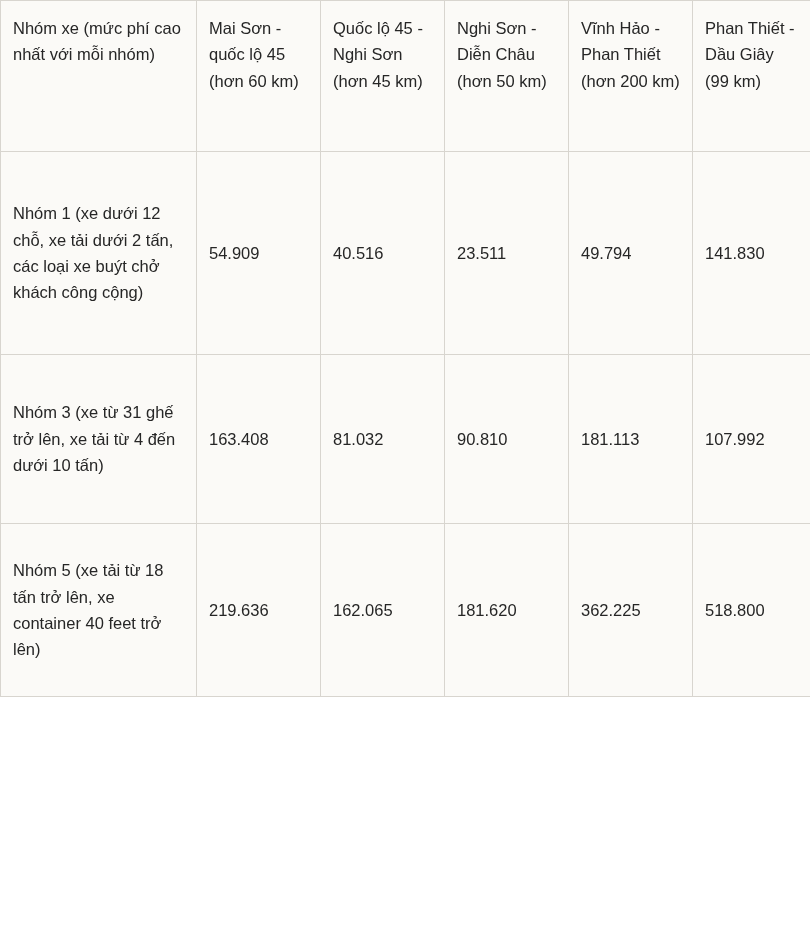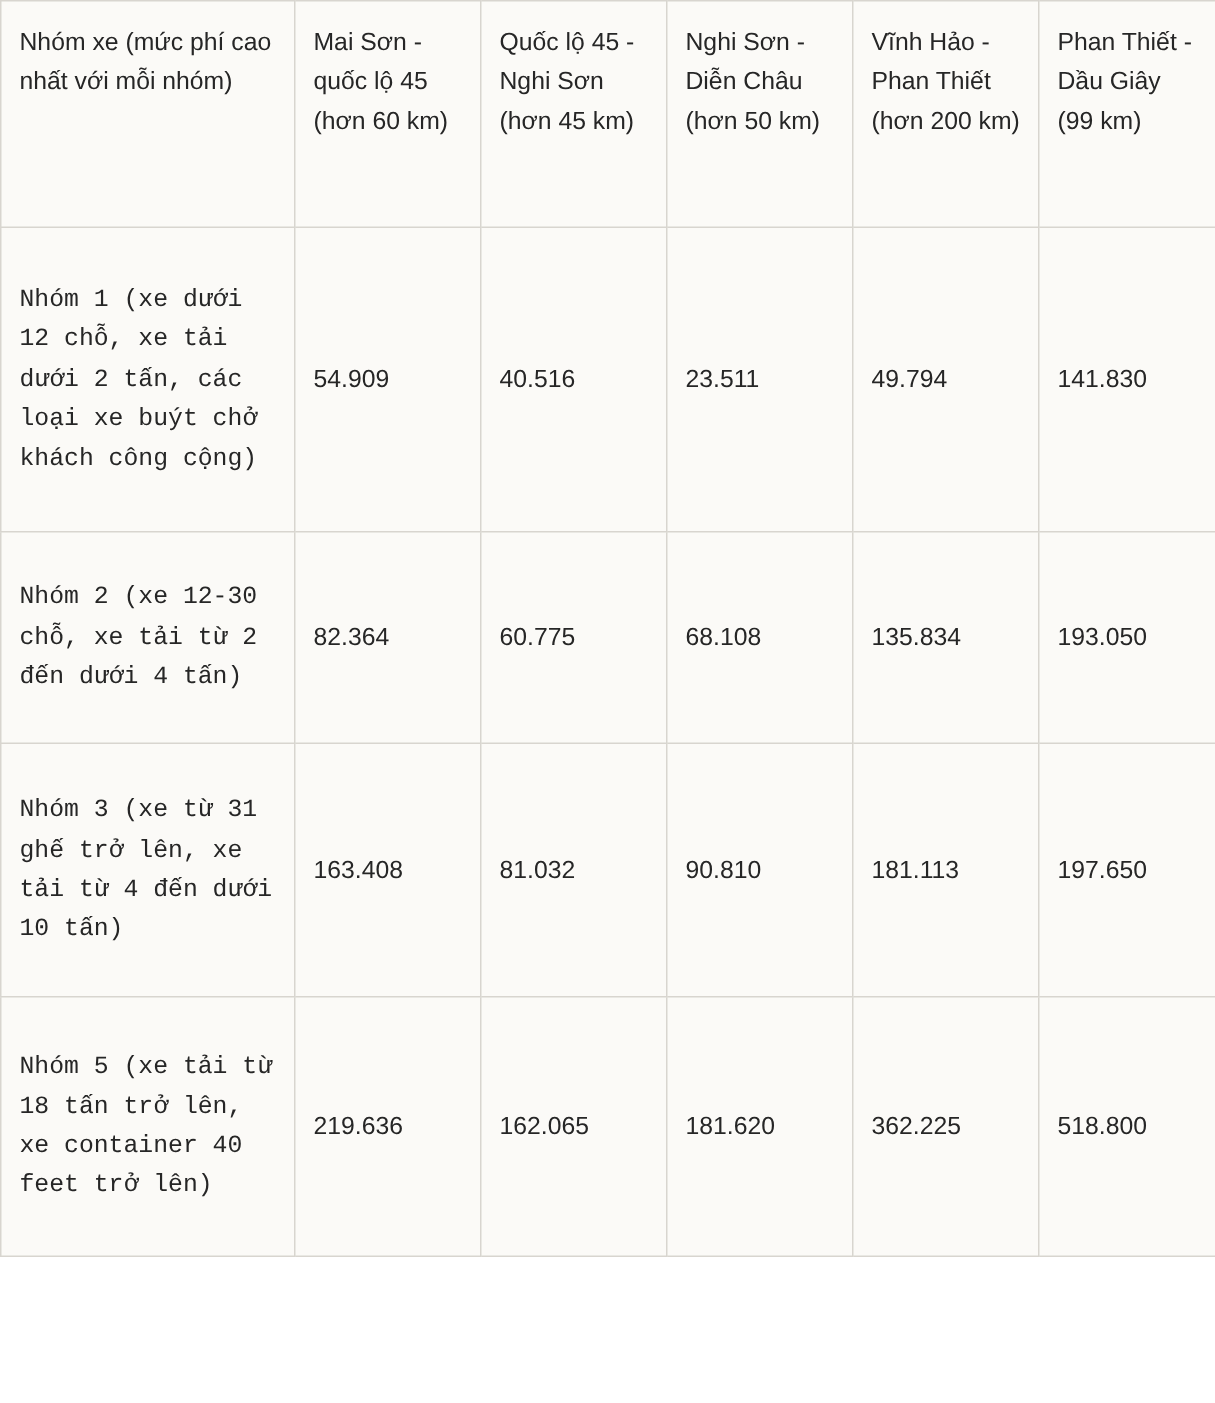--- a/index.html
+++ b/index.html
@@ -40,21 +40,20 @@
     color: #262626;
   }
   .toll-table thead th {
     vertical-align: top;
     font-size: 16.5px;
     line-height: 1.6;
     padding: 14px 12px 16px 12px;
   }
   .toll-table tbody td.rowhead {
     vertical-align: middle;
-    font-family: Liberation Mono, monospace;
   }
   .toll-table tbody tr.r0 td { height: 182px; }
   .toll-table tbody tr.r1 td { height: 120px; }
   .toll-table tbody tr.r2 td { height: 148px; }
   .toll-table tbody tr.r3 td { height: 180px; }
   .toll-table tbody tr.r4 td { height: 152px; }
   .toll-table thead tr th { height: 120px; }
 </style>
 </head>
 <body>
@@ -80,35 +79,27 @@
   </thead>
   <tbody>
     <tr class="r0">
       <td class="rowhead">Nhóm 1 (xe dưới 12 chỗ, xe tải dưới 2 tấn, các loại xe buýt chở khách công cộng)</td>
       <td>54.909</td>
       <td>40.516</td>
       <td>23.511</td>
       <td>49.794</td>
       <td>141.830</td>
     </tr>
-    <tr class="r1">
-      <td class="rowhead">Nhóm 2 (xe 12-30 chỗ, xe tải từ 2 đến dưới 4 tấn)</td>
-      <td>82.364</td>
-      <td>60.775</td>
-      <td>68.108</td>
-      <td>135.834</td>
-      <td>193.050</td>
-    </tr>
     <tr class="r2">
       <td class="rowhead">Nhóm 3 (xe từ 31 ghế trở lên, xe tải từ 4 đến dưới 10 tấn)</td>
       <td>163.408</td>
       <td>81.032</td>
       <td>90.810</td>
       <td>181.113</td>
-      <td>197.650</td>
+      <td>107.992</td>
     </tr>
     <tr class="r4">
       <td class="rowhead">Nhóm 5 (xe tải từ 18 tấn trở lên, xe container 40 feet trở lên)</td>
       <td>219.636</td>
       <td>162.065</td>
       <td>181.620</td>
       <td>362.225</td>
       <td>518.800</td>
     </tr>
   </tbody>

